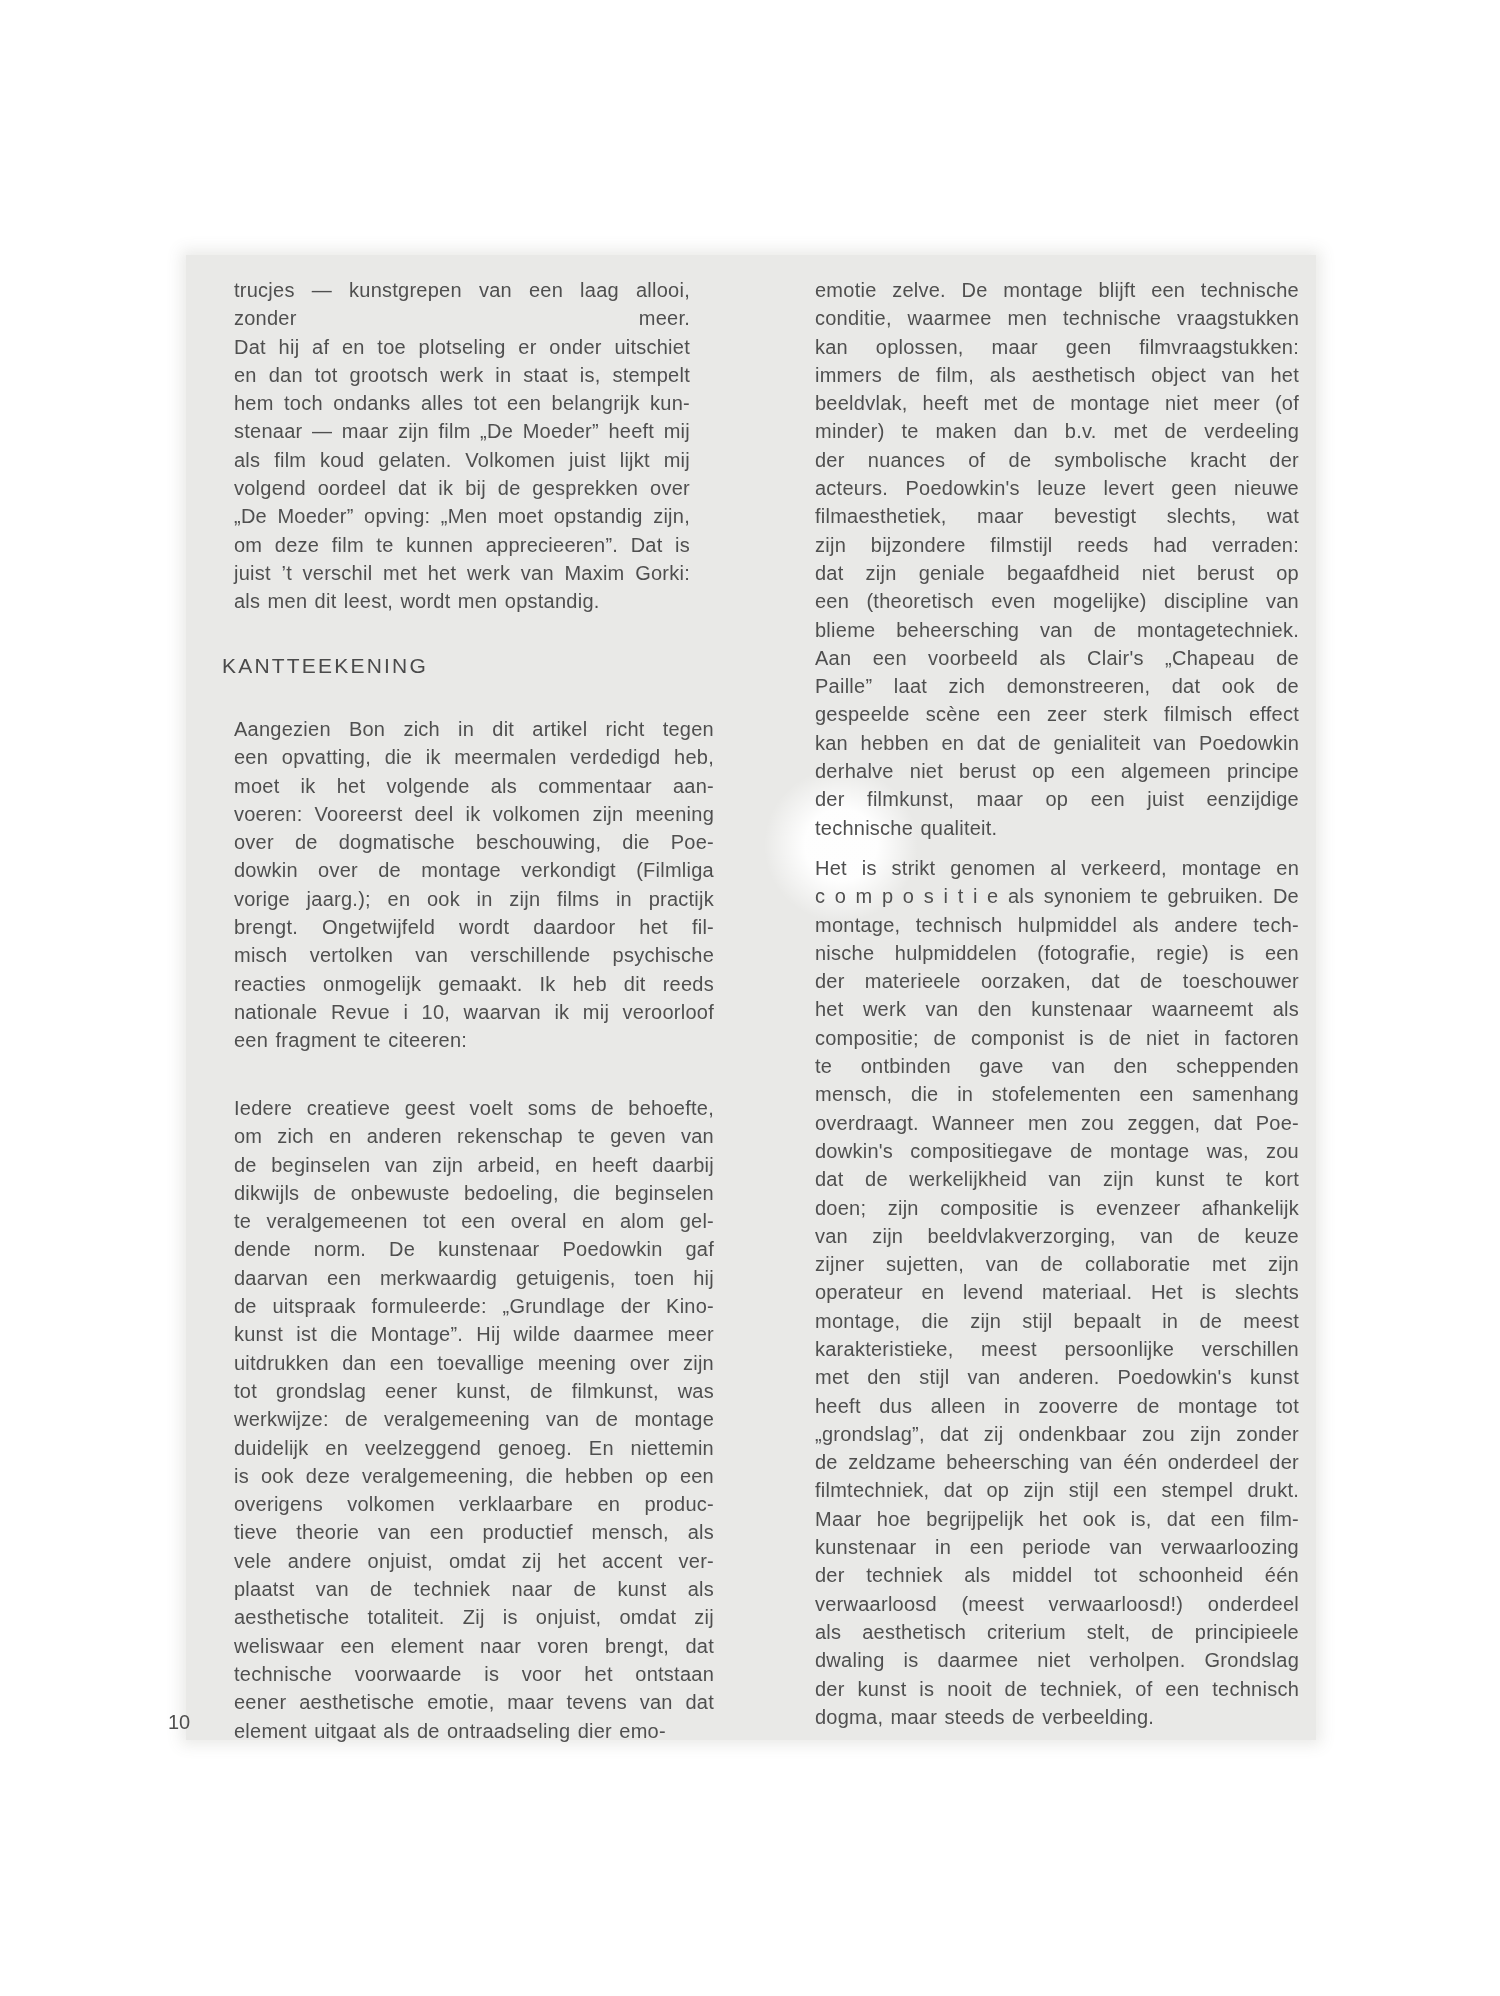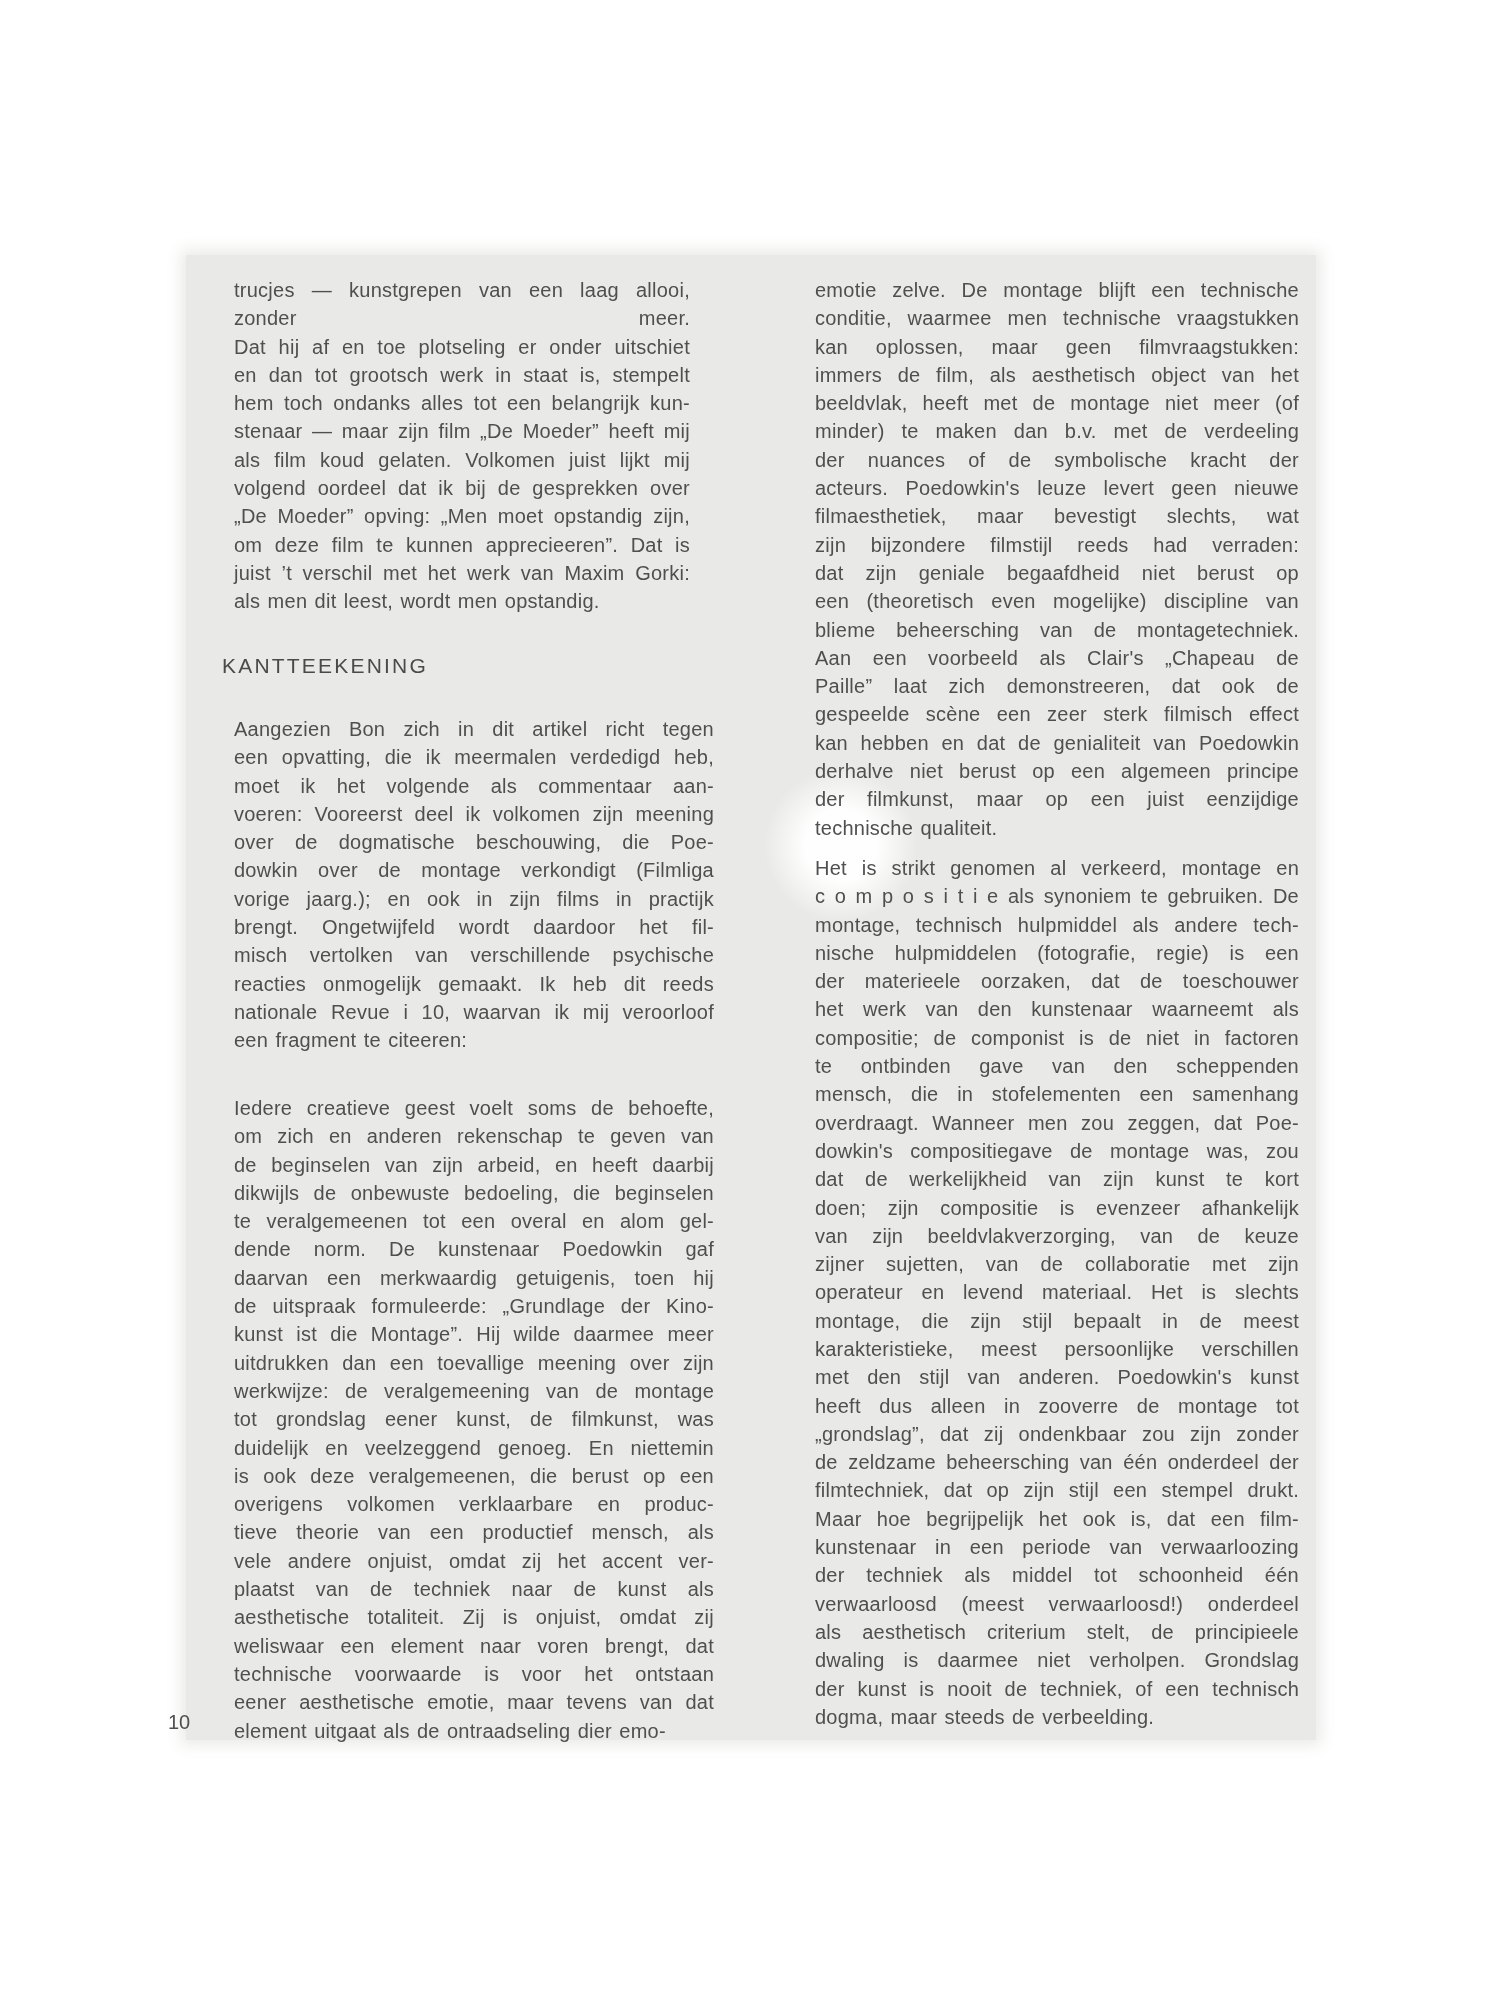--- a/index.html
+++ b/index.html
@@ -112,24 +112,24 @@
         <div class="tline">Iedere creatieve geest voelt soms de behoefte,</div>
         <div class="tline">om zich en anderen rekenschap te geven van</div>
         <div class="tline">de beginselen van zijn arbeid, en heeft daarbij</div>
         <div class="tline">dikwijls de onbewuste bedoeling, die beginselen</div>
         <div class="tline">te veralgemeenen tot een overal en alom gel-</div>
         <div class="tline">dende norm. De kunstenaar Poedowkin gaf</div>
         <div class="tline">daarvan een merkwaardig getuigenis, toen hij</div>
         <div class="tline">de uitspraak formuleerde: „Grundlage der Kino-</div>
         <div class="tline">kunst ist die Montage”. Hij wilde daarmee meer</div>
         <div class="tline">uitdrukken dan een toevallige meening over zijn</div>
+        <div class="tline">tot grondslag eener kunst, de filmkunst, was</div>
         <div class="tline">werkwijze: de veralgemeening van de montage</div>
-        <div class="tline">tot grondslag eener kunst, de filmkunst, was</div>
         <div class="tline">duidelijk en veelzeggend genoeg. En niettemin</div>
-        <div class="tline">is ook deze veralgemeenen, die berust op een</div>
+        <div class="tline">is ook deze veralgemeening, die hebben op een</div>
         <div class="tline">overigens volkomen verklaarbare en produc-</div>
         <div class="tline">tieve theorie van een productief mensch, als</div>
         <div class="tline">vele andere onjuist, omdat zij het accent ver-</div>
         <div class="tline">plaatst van de techniek naar de kunst als</div>
         <div class="tline">aesthetische totaliteit. Zij is onjuist, omdat zij</div>
         <div class="tline">weliswaar een element naar voren brengt, dat</div>
         <div class="tline">technische voorwaarde is voor het ontstaan</div>
         <div class="tline">eener aesthetische emotie, maar tevens van dat</div>
         <div class="tline tline-last">element uitgaat als de ontraadseling dier emo-</div>
       </div>

